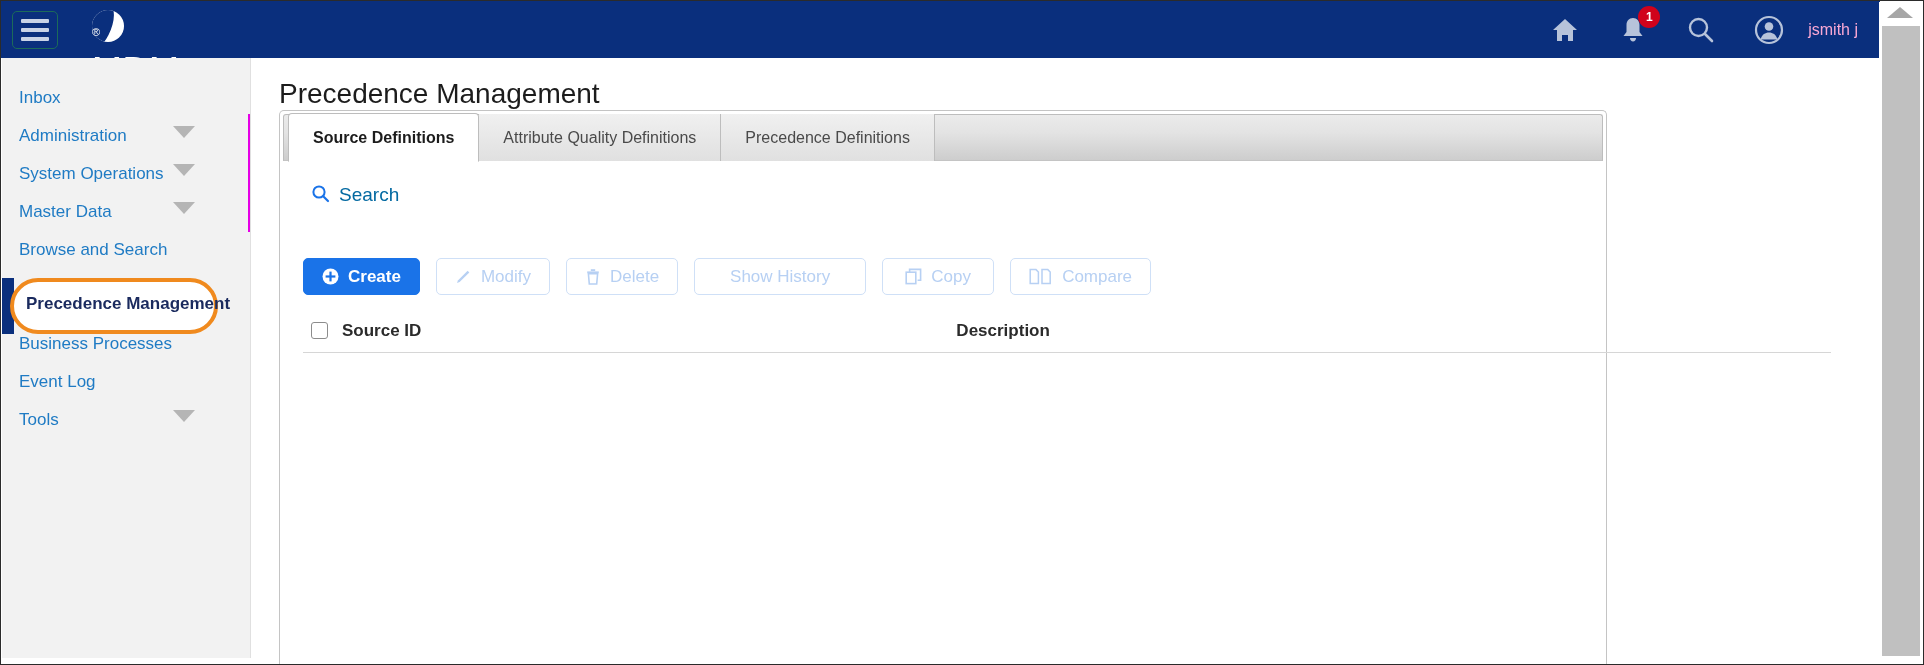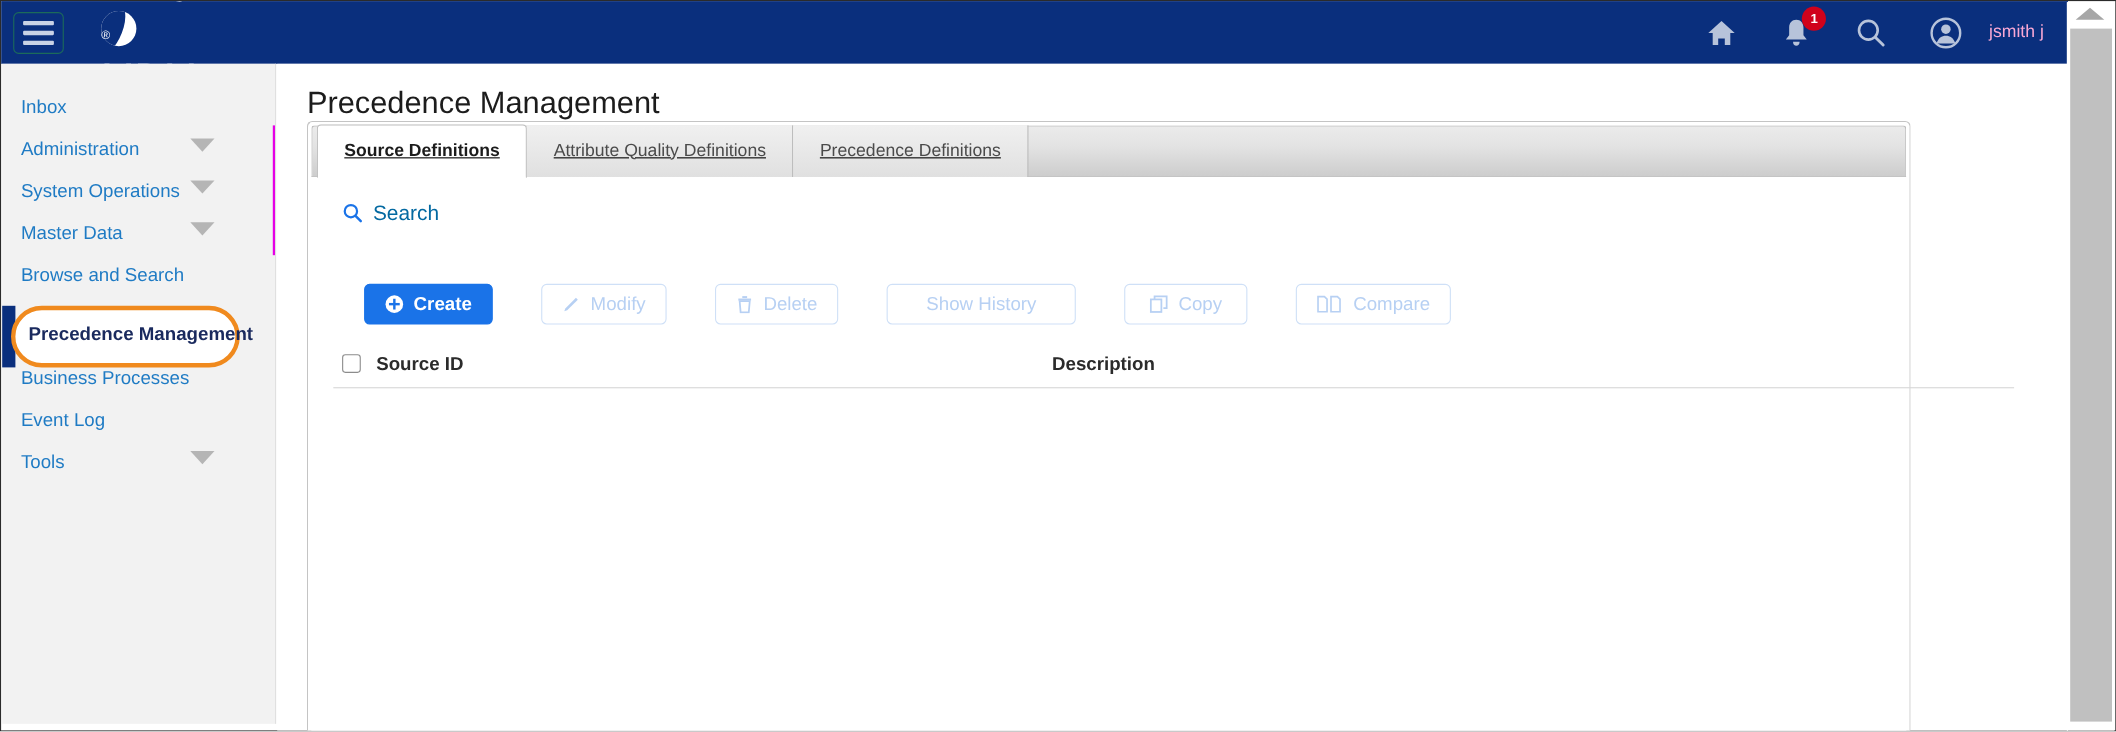--- a/index.html
+++ b/index.html
@@ -188,26 +188,25 @@
     position: absolute;
     left: 27px; top: 20px;
     font-size: 28px;
     color: #1c1c1c;
     font-weight: 400;
   }
 
   .panel {
     position: absolute;
     left: 27px; top: 52px;
-    width: 1458px; height: 555px;
+    width: 1328px; height: 555px;
     border: 1px solid #c4c4c4;
     border-bottom: none;
     border-radius: 5px 5px 0 0;
     background: #ffffff;
-    text-decoration: underline;
   }
   .tabbar {
     position: relative;
     margin: 3px 3px 0 3px;
     height: 47px;
     background: linear-gradient(to bottom, #ebebeb 0%, #e3e3e3 40%, #cdcdcd 100%);
     border: 1px solid #bdbdbd;
     border-bottom: 1px solid #c4c4c4;
     border-radius: 3px 3px 0 0;
     display: flex;
@@ -267,21 +266,20 @@
   .btn {
     height: 37px;
     border-radius: 5px;
     display: flex;
     align-items: center;
     justify-content: center;
     gap: 9px;
     font-size: 17px;
     cursor: pointer;
     padding: 12px 18px;
-    margin-left: 28px;
   }
   .btn.primary {
     background: #1a73e8;
     color: #ffffff;
     border: 1px solid #1a73e8;
     font-weight: bold;
     min-width: 111px;
   }
   .btn.disabled {
     background: #ffffff;

